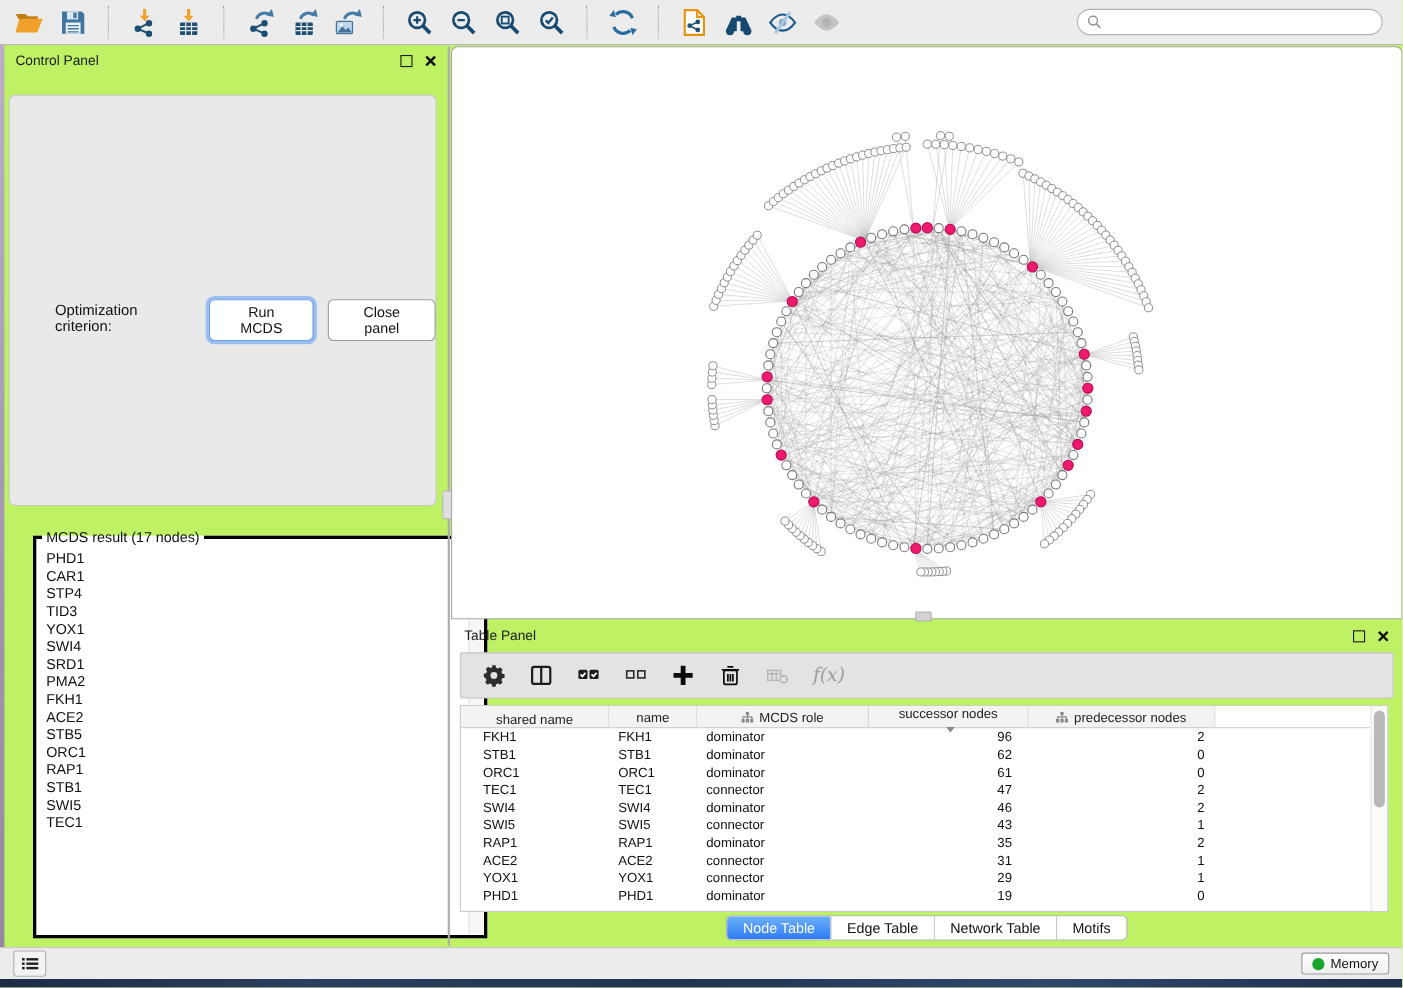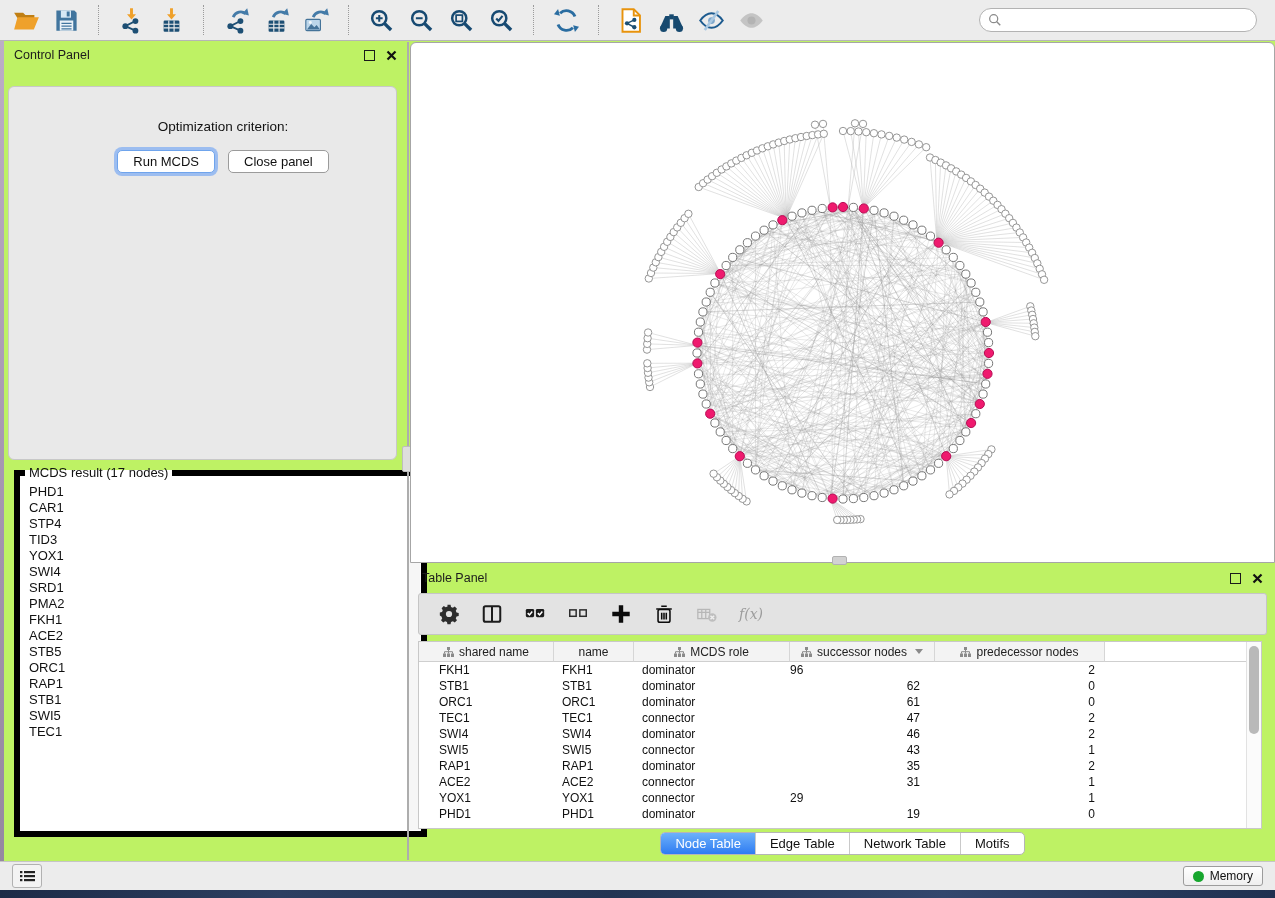--- a/index.html
+++ b/index.html
@@ -32,37 +32,37 @@
   .cp-header{height:26px;display:flex;align-items:center;padding:0 10px;font-size:12.5px;}
   .panel-controls{margin-left:auto;display:flex;gap:11px;align-items:center;}
   .float-ic{width:9px;height:9px;border:1.5px solid #1a1a1a;}
   .close-ic svg{width:11px;height:11px;display:block;}
   .cp-tabs{position:absolute;left:0;width:100%;top:30px;display:flex;justify-content:center;z-index:2;}
   .seg-group{display:inline-flex;border:1px solid #b5b5b5;border-radius:5px;overflow:hidden;background:#fff;}
   .seg-btn{padding:3px 14px;font-size:13px;color:#111;border-left:1px solid #c9c9c9;cursor:default;white-space:nowrap;}
   .seg-btn:first-child{border-left:none;}
   .seg-btn.active{background:linear-gradient(#6db1fa,#2e7bf2);color:#fff;}
   .cp-body{position:absolute;left:4px;right:10px;top:44px;height:374px;background:#e9e9e9;
-           border:1px solid #c8c8c8;border-radius:6px;display:flex;flex-direction:column;
+           border:1px solid #c8c8c8;border-radius:6px;display:flex;flex-direction:row;
            align-items:center;padding-top:32px;box-sizing:border-box;gap:13px;padding-left:41px;}
   .opt-label{font-size:13.5px;color:#111;}
   .dropdown{width:316px;height:23px;background:#fff;border:1px solid #adadad;border-radius:4px;
             display:flex;align-items:center;box-sizing:border-box;overflow:hidden;}
   .dropdown .dd-text{flex:1;font-size:13px;padding-left:9px;white-space:nowrap;}
   .dd-stepper{width:19px;height:23px;background:linear-gradient(#6fb0fa,#2e7af0);
               display:flex;flex-direction:column;align-items:center;justify-content:center;gap:2px;}
   .tri-up{width:0;height:0;border-left:4px solid transparent;border-right:4px solid transparent;
           border-bottom:5px solid #fff;}
   .tri-dn{width:0;height:0;border-left:4px solid transparent;border-right:4px solid transparent;
           border-top:5px solid #fff;}
   .cp-buttons{display:flex;gap:13px;margin-top:3px;}
   .btn{background:#fff;border:1px solid #9b9b9b;border-radius:5px;padding:3px 15px;font-size:13px;color:#111;}
   .btn.focused{box-shadow:0 0 0 3px rgba(93,153,245,.55);border-color:#6fa4ec;}
   fieldset.result-box{position:absolute;left:10px;top:423px;width:413px;height:372px;
-            border:6px solid #000000;background:#fff;margin:0;padding:0;box-sizing:border-box;}
+            border:3px solid #000000;background:#fff;margin:16px;padding:0;box-sizing:border-box;}
   fieldset.result-box legend{font-size:13px;color:#111;margin-left:5px;padding:0 4px;}
   .result-list{position:absolute;left:2px;right:14px;top:2px;bottom:2px;overflow:hidden;
                padding-left:7px;padding-top:2px;}
   .result-item{font-size:13px;line-height:16px;color:#111;}
   .result-scroll{position:absolute;right:1px;top:1px;bottom:1px;width:12px;background:#f6f6f6;
                  border-left:1px solid #e2e2e2;}
 
   
   .vsplitter{position:absolute;left:407px;top:42px;width:2px;height:818px;background:#adadad;}
   .vs-handle{position:absolute;left:-5px;top:404px;width:11px;height:24px;background:#dedede;
@@ -91,21 +91,21 @@
 
   
   .table-panel{position:absolute;left:410px;top:565px;width:865px;height:296px;}
   .tp-header{height:26px;display:flex;align-items:center;padding:0 12px;font-size:12.5px;}
   .tp-toolbar{position:absolute;left:8px;right:8px;top:28px;height:42px;background:#e3e3e3;
               border:1px solid #c5c5c5;border-radius:3px;display:flex;align-items:center;
               gap:21px;padding-left:19px;box-sizing:border-box;}
   .tpt-btn{width:22px;height:22px;}
   .tpt-btn svg{width:100%;height:100%;display:block;}
   .tpt-btn.dim{opacity:.42;}
-  .fx-label{font-family:"DejaVu Serif",serif;font-style:italic;font-size:14px;color:#9c9c9c;}
+  .fx-label{font-family:"DejaVu Serif",serif;font-style:italic;font-size:17px;color:#9c9c9c;}
   .tp-table{position:absolute;left:8px;right:13px;top:76px;height:188px;background:#fff;
             border:1px solid #c8c8c8;box-sizing:border-box;display:flex;}
   .tbl-main{flex:1;position:relative;overflow:hidden;}
   .tbl-head{display:flex;height:20px;}
   .th{display:flex;align-items:center;justify-content:center;gap:5px;font-size:12px;color:#222;
       background:#f3f3f3;border-right:1px solid #d6d6d6;border-bottom:1px solid #cfcfcf;
       box-sizing:border-box;white-space:nowrap;}
   .th .hicon{width:11px;height:10px;display:inline-block;}
   .sort-dn{width:0;height:0;border-left:4px solid transparent;border-right:4px solid transparent;
            border-top:5px solid #8a8a8a;margin-left:3px;}
@@ -1231,21 +1231,21 @@
             </g>
             <circle cx="17.8" cy="15.8" r="4.6" fill="#8d8d8d"></circle>
             <path stroke="#fff" stroke-width="1.6" d="M15.8 13.8l4 4M19.8 13.8l-4 4"></path>
           </svg>
         </div>
         <span class="fx-label">f(x)</span>
       </div>
     <div class="tp-table">
       <div class="tbl-main">
         <div class="tbl-head" id="tbl-head">
-            <div class="th" style="width: 135px;">
+            <div class="th" style="width: 135px; flex-direction: column;">
               <svg class="hicon" viewBox="0 0 11 10">
                 <rect x="4" y="0" width="3" height="3" fill="#8a8a8a"></rect>
                 <rect x="0" y="6.5" width="3" height="3.5" fill="#8a8a8a"></rect>
                 <rect x="4" y="6.5" width="3" height="3.5" fill="#8a8a8a"></rect>
                 <rect x="8" y="6.5" width="3" height="3.5" fill="#8a8a8a"></rect>
                 <path d="M5.5 3v1.7M1.5 6.5V4.7h8v1.8M5.5 4.7v1.8" stroke="#8a8a8a" fill="none"></path>
               </svg>
               <span>shared name</span>
             </div>
             <div class="th" style="width: 80px;">
@@ -1254,21 +1254,21 @@
             <div class="th" style="width: 156px;">
               <svg class="hicon" viewBox="0 0 11 10">
                 <rect x="4" y="0" width="3" height="3" fill="#8a8a8a"></rect>
                 <rect x="0" y="6.5" width="3" height="3.5" fill="#8a8a8a"></rect>
                 <rect x="4" y="6.5" width="3" height="3.5" fill="#8a8a8a"></rect>
                 <rect x="8" y="6.5" width="3" height="3.5" fill="#8a8a8a"></rect>
                 <path d="M5.5 3v1.7M1.5 6.5V4.7h8v1.8M5.5 4.7v1.8" stroke="#8a8a8a" fill="none"></path>
               </svg>
               <span>MCDS role</span>
             </div>
-            <div class="th" style="width: 145px;">
+            <div class="th" style="width: 145px; flex-direction: column;">
               <svg class="hicon" viewBox="0 0 11 10">
                 <rect x="4" y="0" width="3" height="3" fill="#8a8a8a"></rect>
                 <rect x="0" y="6.5" width="3" height="3.5" fill="#8a8a8a"></rect>
                 <rect x="4" y="6.5" width="3" height="3.5" fill="#8a8a8a"></rect>
                 <rect x="8" y="6.5" width="3" height="3.5" fill="#8a8a8a"></rect>
                 <path d="M5.5 3v1.7M1.5 6.5V4.7h8v1.8M5.5 4.7v1.8" stroke="#8a8a8a" fill="none"></path>
               </svg>
               <span>successor nodes</span>
               <span class="sort-dn"></span>
             </div>
@@ -1282,21 +1282,21 @@
               </svg>
               <span>predecessor nodes</span>
             </div>
             <div class="th-filler"></div>
           </div>
         <div id="tbl-body">
             <div class="tr">
               <div class="td" style="width: 135px; text-align: left; padding-left: 20px;">FKH1</div>
               <div class="td" style="width: 80px; text-align: left; padding-left: 8px;">FKH1</div>
               <div class="td" style="width: 156px; text-align: left; padding-left: 8px;">dominator</div>
-              <div class="td" style="width: 145px; padding-right: 15px;">96</div>
+              <div class="td" style="width: 145px; text-align: right; padding-right: 15px;">96</div>
               <div class="td" style="width: 170px; text-align: right; padding-right: 10px;">2</div>
             </div>
             <div class="tr">
               <div class="td" style="width: 135px; text-align: left; padding-left: 20px;">STB1</div>
               <div class="td" style="width: 80px; text-align: left; padding-left: 8px;">STB1</div>
               <div class="td" style="width: 156px; text-align: left; padding-left: 8px;">dominator</div>
               <div class="td" style="width: 145px; text-align: right; padding-right: 15px;">62</div>
               <div class="td" style="width: 170px; text-align: right; padding-right: 10px;">0</div>
             </div>
             <div class="tr">
@@ -1338,21 +1338,21 @@
               <div class="td" style="width: 135px; text-align: left; padding-left: 20px;">ACE2</div>
               <div class="td" style="width: 80px; text-align: left; padding-left: 8px;">ACE2</div>
               <div class="td" style="width: 156px; text-align: left; padding-left: 8px;">connector</div>
               <div class="td" style="width: 145px; text-align: right; padding-right: 15px;">31</div>
               <div class="td" style="width: 170px; text-align: right; padding-right: 10px;">1</div>
             </div>
             <div class="tr">
               <div class="td" style="width: 135px; text-align: left; padding-left: 20px;">YOX1</div>
               <div class="td" style="width: 80px; text-align: left; padding-left: 8px;">YOX1</div>
               <div class="td" style="width: 156px; text-align: left; padding-left: 8px;">connector</div>
-              <div class="td" style="width: 145px; padding-right: 15px;">29</div>
+              <div class="td" style="width: 145px; text-align: right; padding-right: 15px;">29</div>
               <div class="td" style="width: 170px; text-align: right; padding-right: 10px;">1</div>
             </div>
             <div class="tr">
               <div class="td" style="width: 135px; text-align: left; padding-left: 20px;">PHD1</div>
               <div class="td" style="width: 80px; text-align: left; padding-left: 8px;">PHD1</div>
               <div class="td" style="width: 156px; text-align: left; padding-left: 8px;">dominator</div>
               <div class="td" style="width: 145px; text-align: right; padding-right: 15px;">19</div>
               <div class="td" style="width: 170px; text-align: right; padding-right: 10px;">0</div>
             </div>
           </div>

